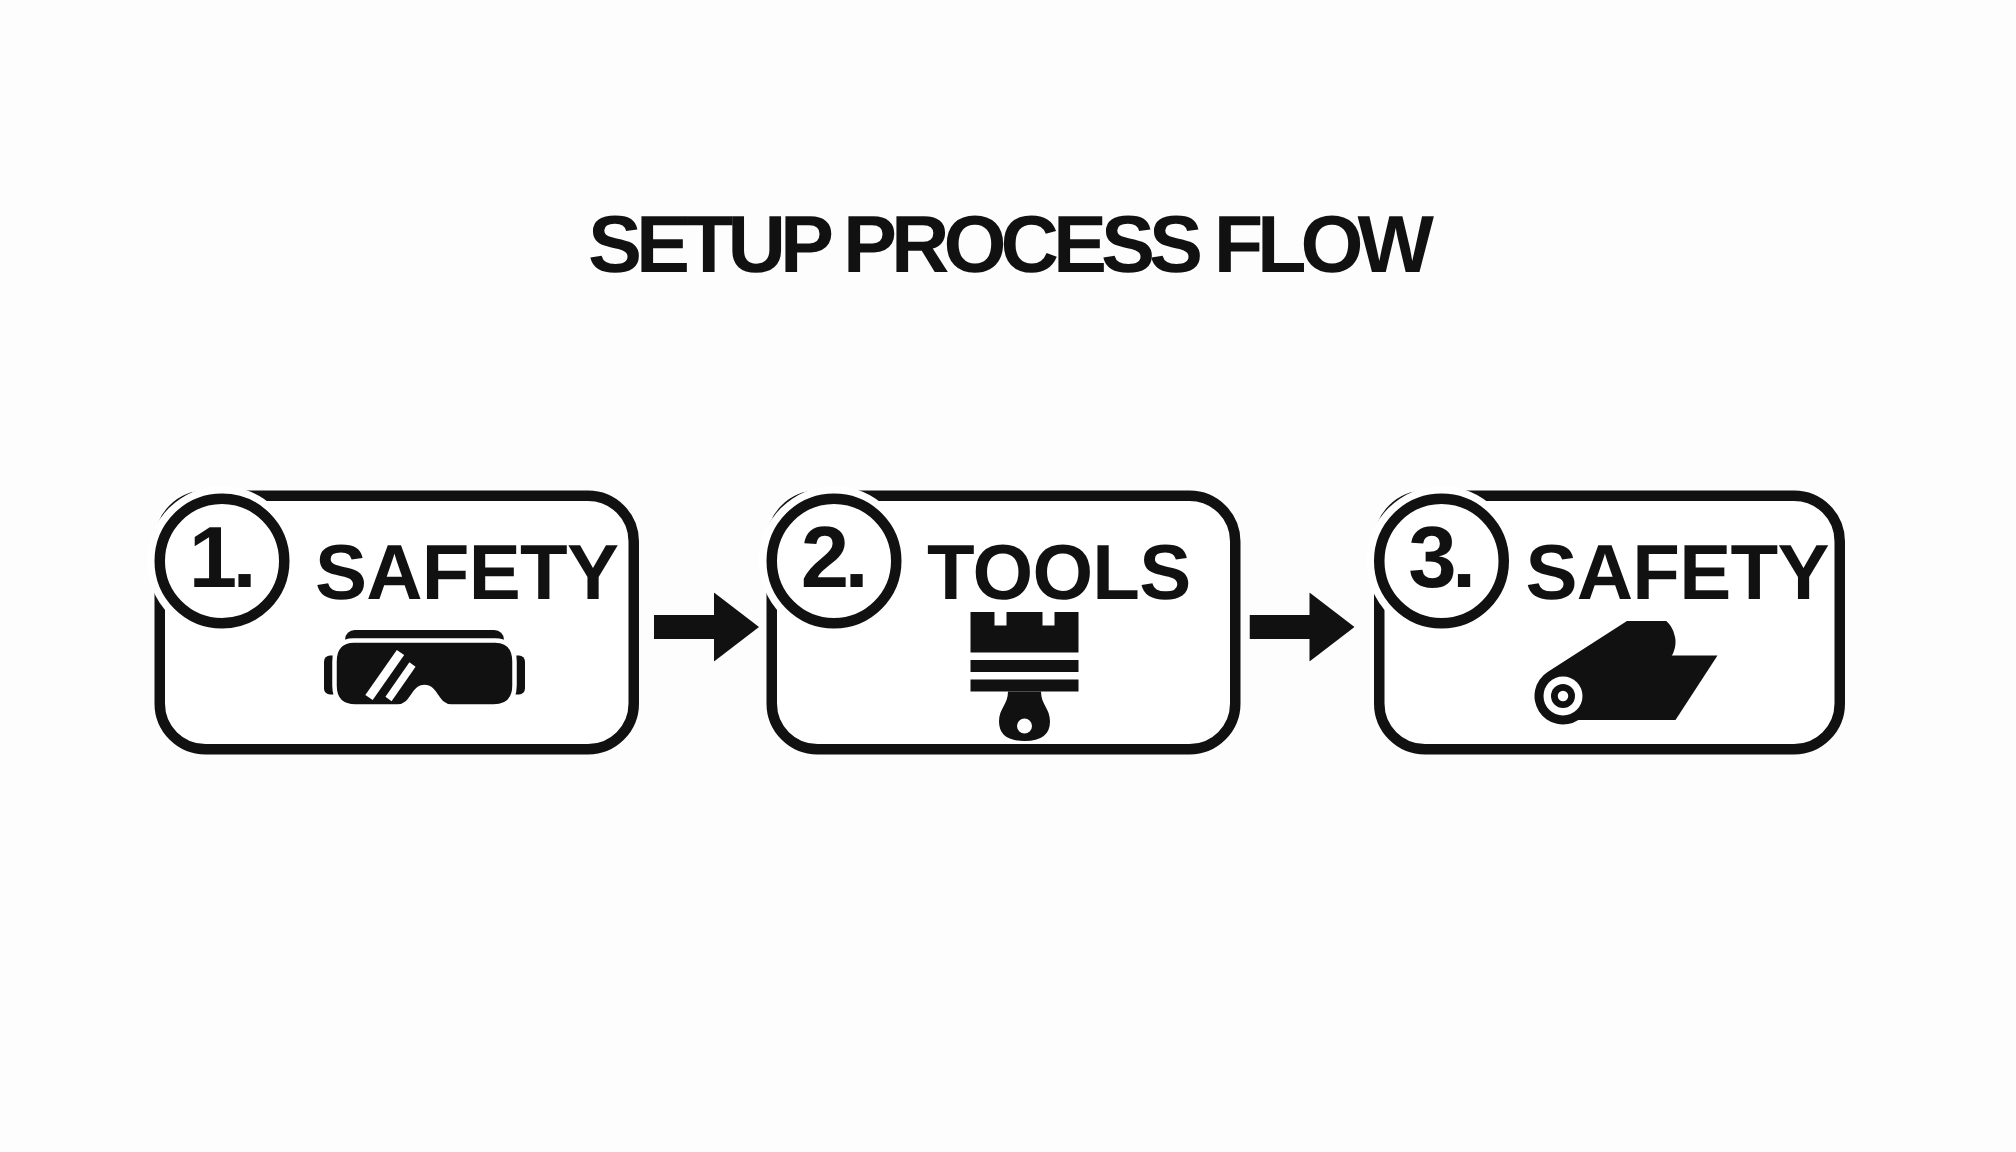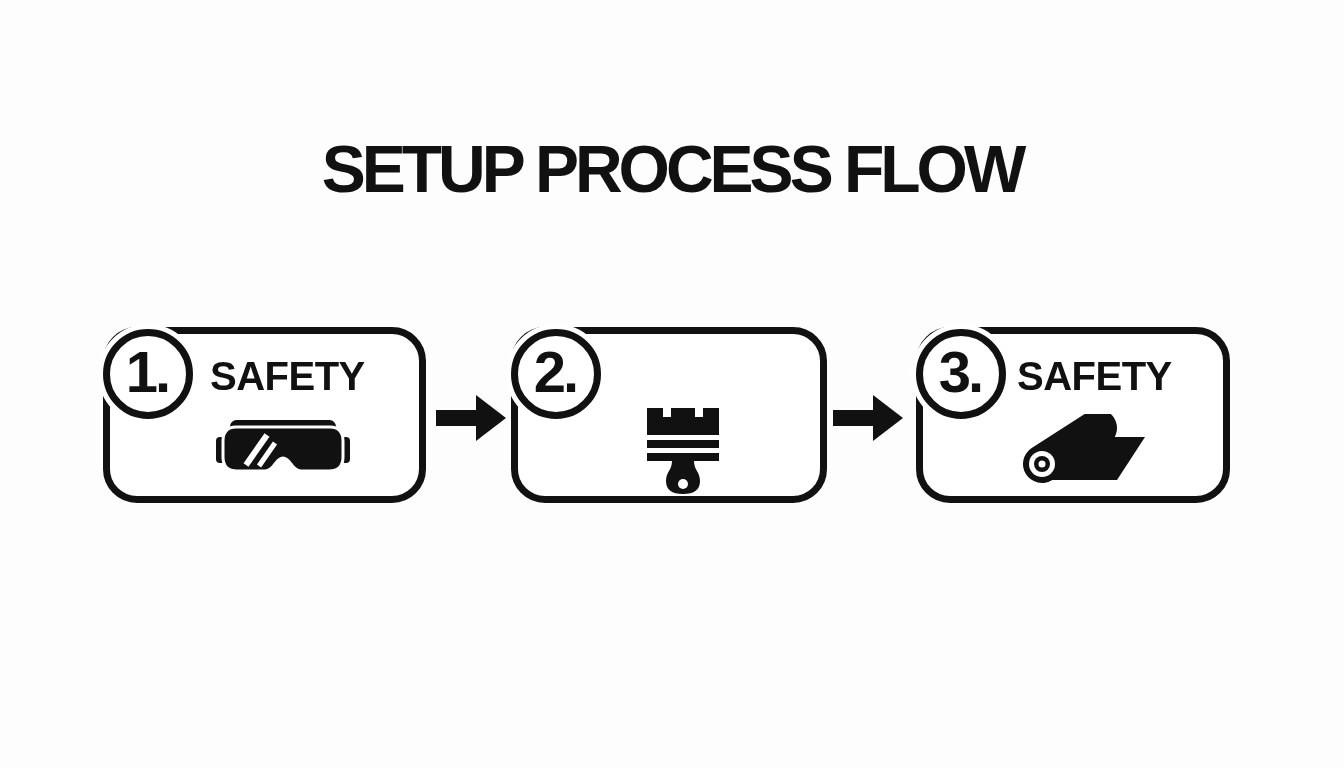--- a/index.html
+++ b/index.html
@@ -16,21 +16,21 @@
     color: #111111;
     overflow: hidden;
   }
   .title {
     position: absolute;
     top: 136px;
     left: 0;
     width: 100%;
     margin: 0;
     text-align: center;
-    font-size: 66px;
+    font-size: 54px;
     font-weight: bold;
     letter-spacing: -4px;
     line-height: 1;
     color: #111111;
   }
   .step {
     position: absolute;
     top: 327px;
     height: 176px;
     background: #ffffff;
@@ -61,21 +61,21 @@
     font-size: 58px;
     font-weight: bold;
     letter-spacing: -3px;
     line-height: 1;
     transform: translate(-1px, -2px);
   }
   .step-label {
     position: absolute;
     left: 100px;
     top: 22px;
-    font-size: 40px;
+    font-size: 52px;
     font-weight: bold;
     letter-spacing: -0.5px;
     line-height: 1;
     white-space: nowrap;
   }
   .step-3 .step-label { left: 94px; }
 
   .icon { position: absolute; }
   .icon svg { display: block; }
   .icon-goggles { left: 106px; top: 86px; width: 134px; height: 54px; }
@@ -119,20 +119,21 @@
     <svg viewBox="0 0 70 46" width="70" height="46" xmlns="http://www.w3.org/2000/svg">
       <rect x="0" y="15" width="44" height="16" fill="#111111"></rect>
       <polygon points="40,0 70,23 40,46" fill="#111111"></polygon>
     </svg>
   </div>
 
   <section class="step step-2">
     <div class="badge">
       <span class="badge-num">2.</span>
     </div>
+    <div class="step-label">TOOLS</div>
     <div class="icon icon-brush">
       <svg viewBox="0 0 76 88" width="76" height="88" xmlns="http://www.w3.org/2000/svg">
         <path d="M2,0 H18 V9 H26 V0 H50 V9 H58 V0 H74 V27 H2 Z" fill="#111111"></path>
         <rect x="2" y="32" width="72" height="8" fill="#111111"></rect>
         <rect x="2" y="45" width="72" height="8" fill="#111111"></rect>
         <path d="M27,53 C27,62 21,64 21,73 Q21,86 38,86 Q55,86 55,73 C55,64 49,62 49,53 Z" fill="#111111"></path>
         <circle cx="38" cy="76" r="5" fill="#ffffff"></circle>
       </svg>
     </div>
   </section>

